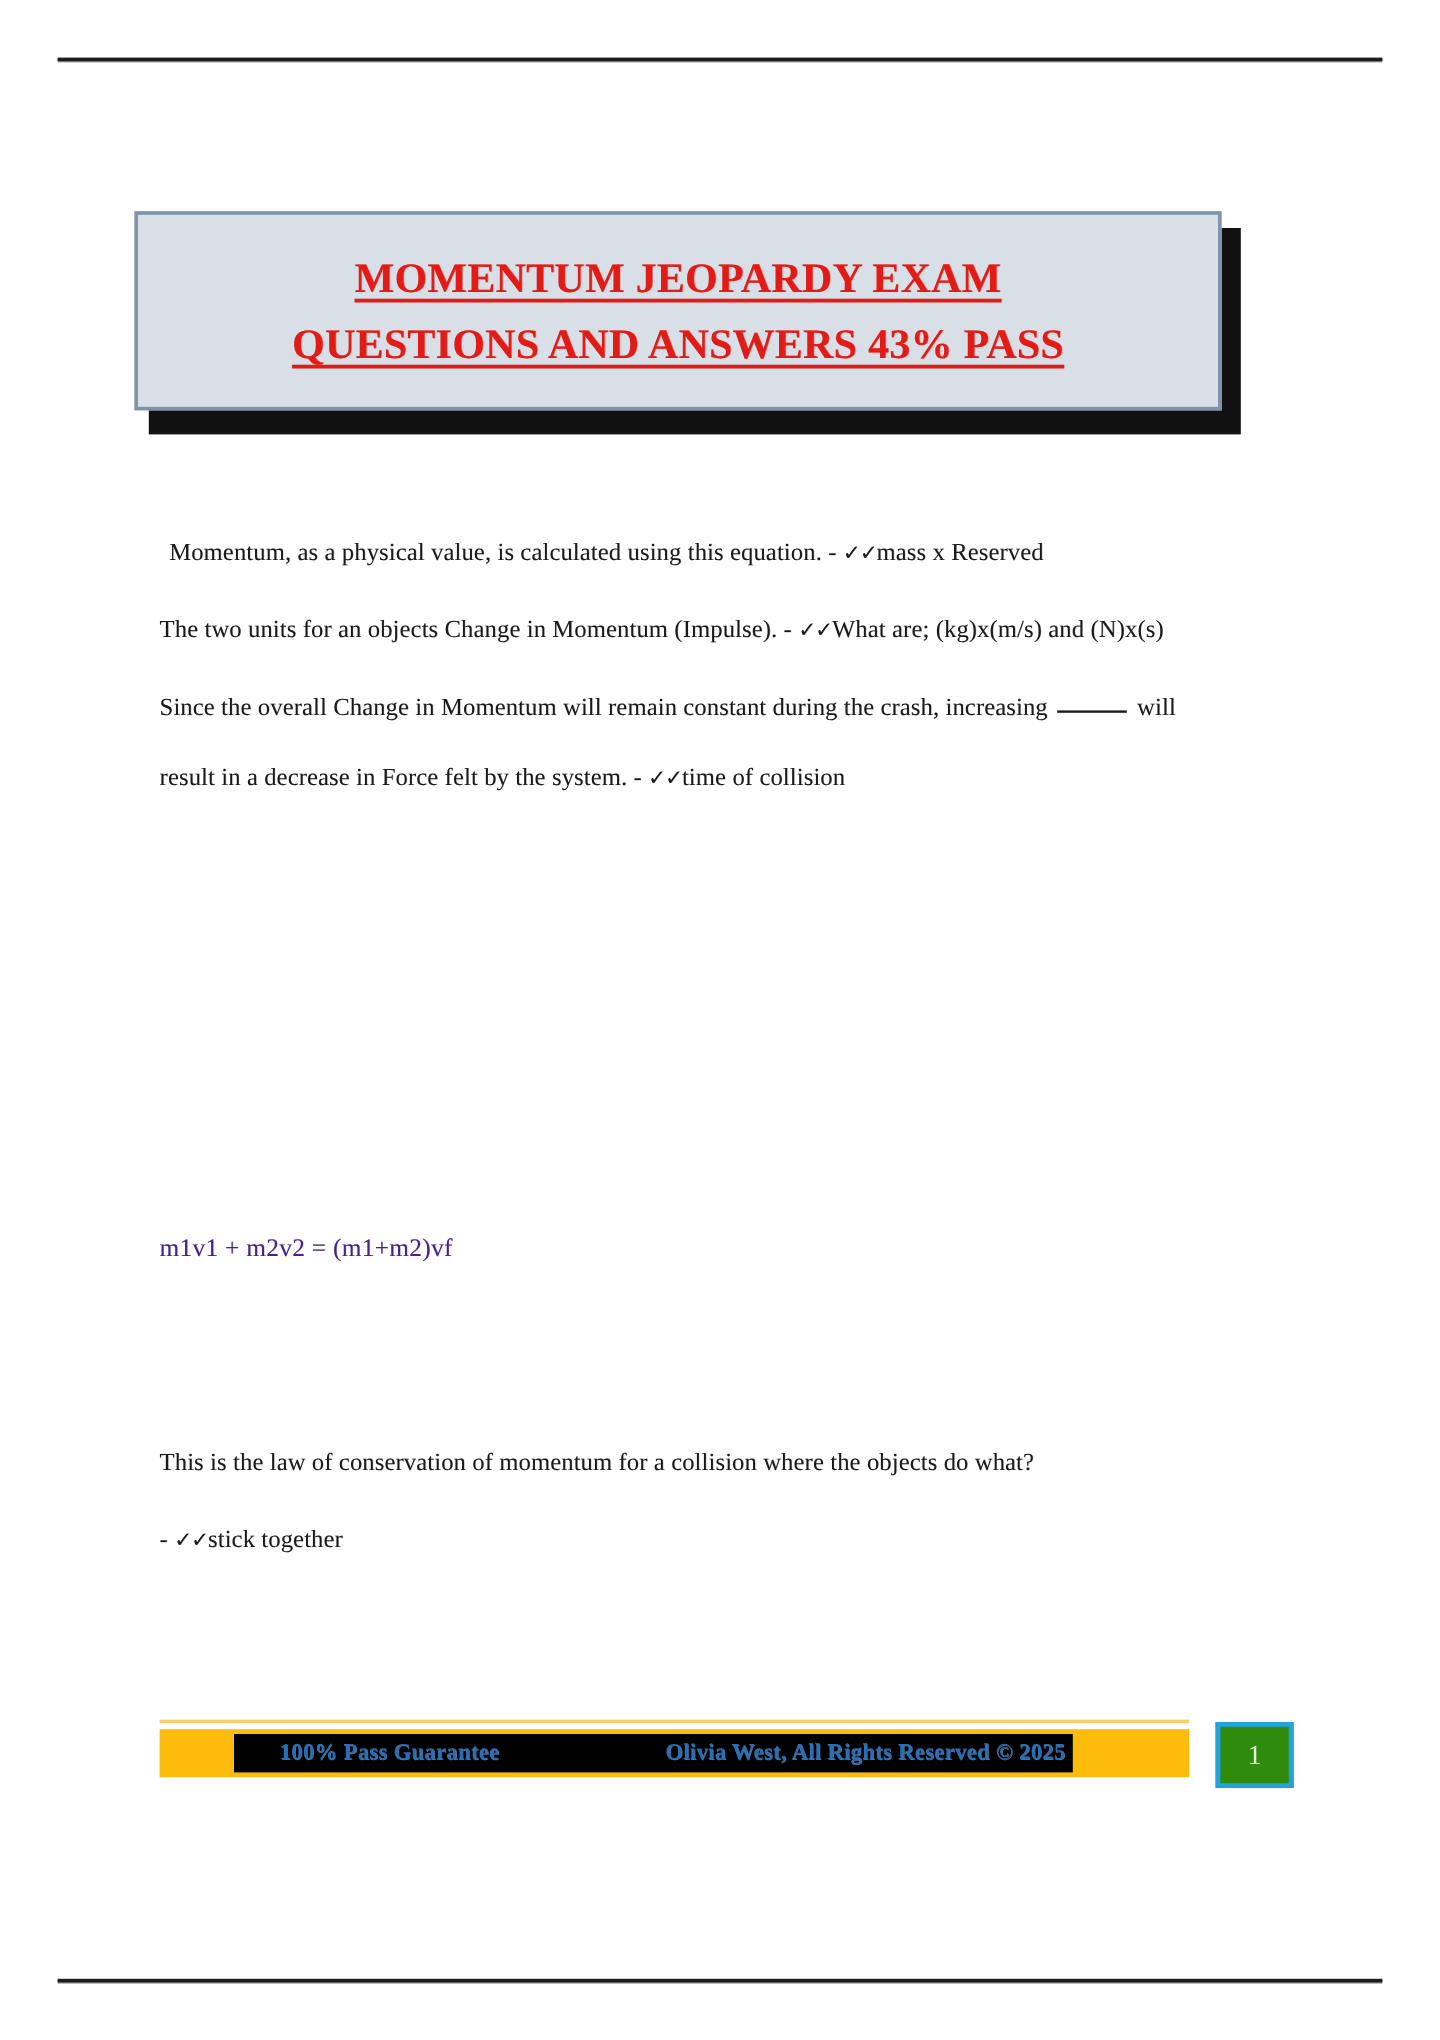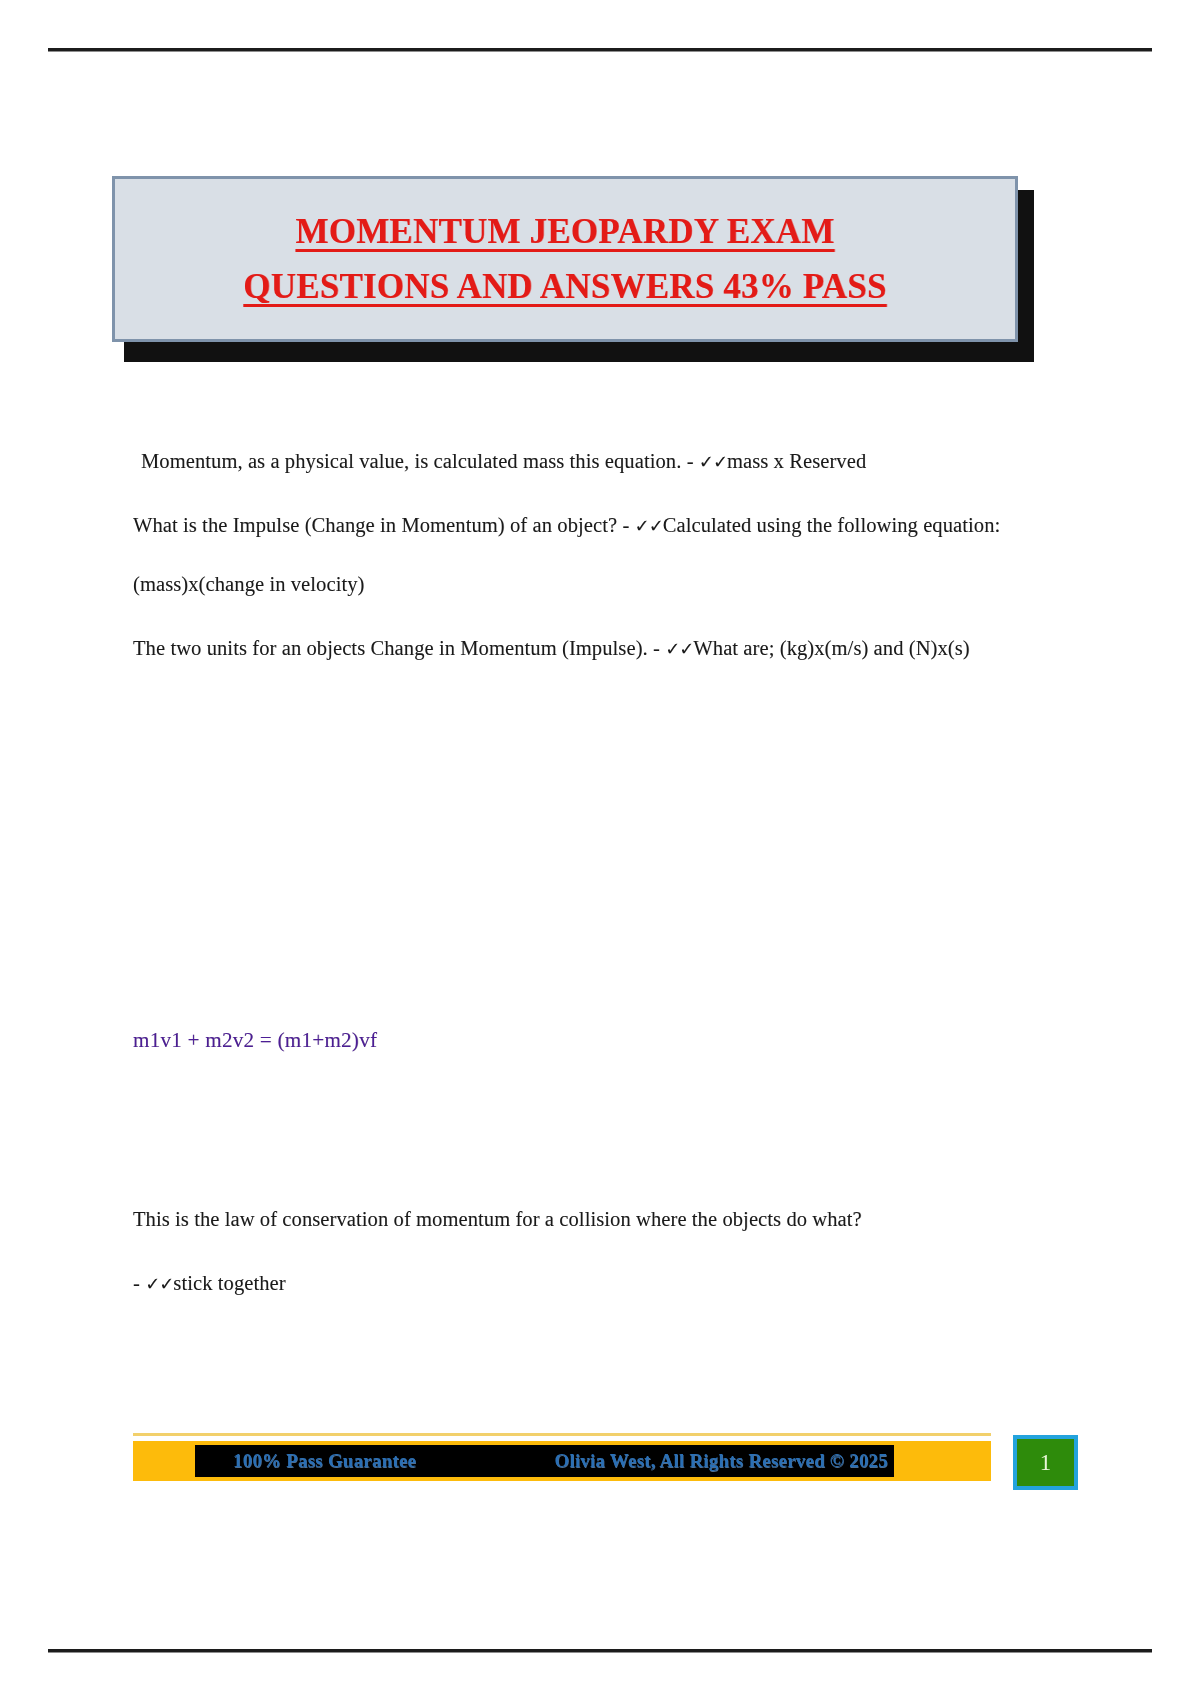--- a/index.html
+++ b/index.html
@@ -197,31 +197,31 @@
     <div class="title-shadow"></div>
     <div class="title-box">
       <div class="title-line">MOMENTUM JEOPARDY EXAM</div>
       <div class="title-line">QUESTIONS AND ANSWERS 43% PASS</div>
     </div>
   </div>
 
   <div class="body-col">
 
     <p class="para indent">
-      <span>Momentum, as a physical value, is calculated mass this equation. - </span><span class="check">✓✓</span><span>mass x Reserved</span>
-    </p>
-
-    <p class="para">
-      <span>What is the Impulse (Change in Momentum) of an object? - </span><span class="check">✓✓</span><span>Calculated using the following equation: (mass)x(change in velocity)</span>
-    </p>
+      <span>Momentum, as a physical value, is calculated using this equation. - </span><span class="check">✓✓</span><span>mass x Reserved</span>
+    </p>
+
 
     <p class="para">
       <span>The two units for an objects Change in Momentum (Impulse). - </span><span class="check">✓✓</span><span>What are; (kg)x(m/s) and (N)x(s)</span>
     </p>
 
+    <p class="para">
+      <span>Since the overall Change in Momentum will remain constant during the crash, increasing </span><span class="blank"></span><span> will result in a decrease in Force felt by the system. - </span><span class="check">✓✓</span><span>time of collision</span>
+    </p>
   </div>
 
   <div class="equation">m1v1 + m2v2 = (m1+m2)vf</div>
 
   <div class="tail-col">
     <p class="para">This is the law of conservation of momentum for a collision where the objects do what?</p>
     <p class="para">
       <span>- </span><span class="check">✓✓</span><span>stick together</span>
     </p>
   </div>

